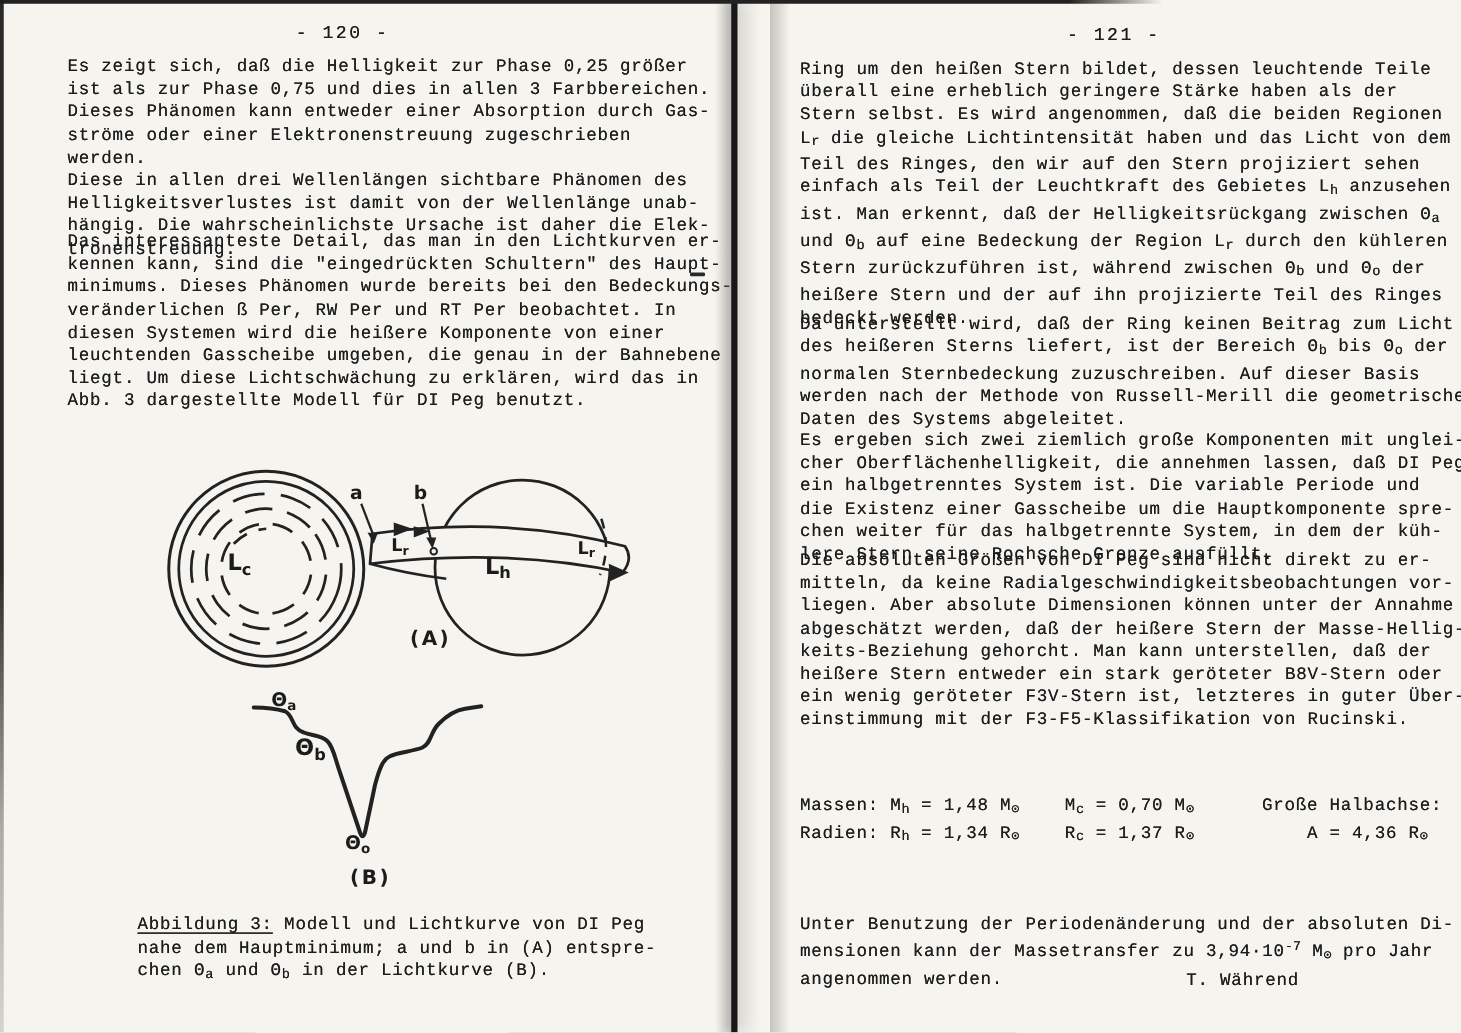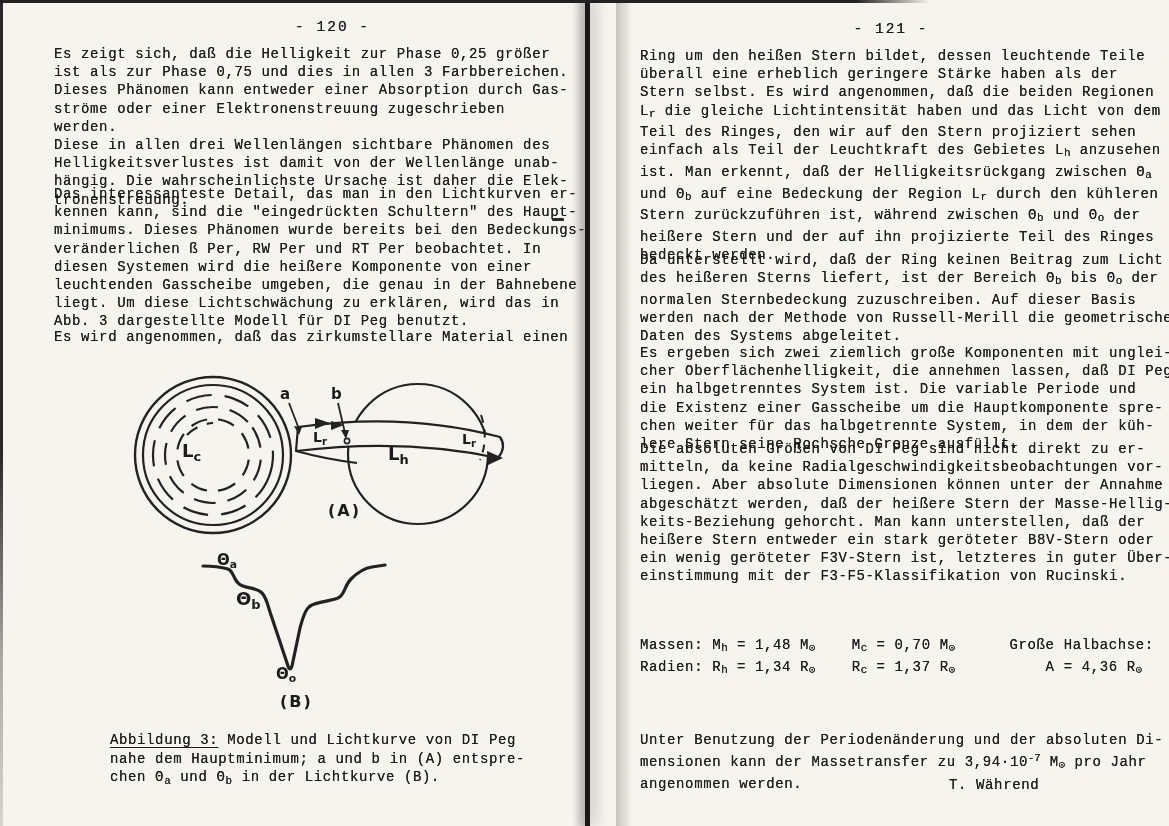--- a/index.html
+++ b/index.html
@@ -44,41 +44,40 @@
   .margin-tick{position:absolute;left:552px;top:218px;width:12px;height:3px;
     background:#2a2a2a;border-radius:1px;}
   svg .ink{stroke:#222;fill:none;}
 </style>
 </head>
 <body>
 
 <div class="scan">
 
   <div class="page page-left">
-    <div class="pagenum" style="left:198px;top:19px;width:172px;text-align:right">- 120 -</div>
+    <div class="pagenum" style="left:188px;top:19px;width:172px;text-align:center">- 120 -</div>
 
     <div class="para" style="left:38px;top:45px;width:520px">Es zeigt sich, daß die Helligkeit zur Phase 0,25 größer
 ist als zur Phase 0,75 und dies in allen 3 Farbbereichen.
 Dieses Phänomen kann entweder einer Absorption durch Gas-
 ströme oder einer Elektronenstreuung zugeschrieben werden.
 Diese in allen drei Wellenlängen sichtbare Phänomen des
 Helligkeitsverlustes ist damit von der Wellenlänge unab-
 hängig. Die wahrscheinlichste Ursache ist daher die Elek-
 tronenstreuung.</div>
 
     <div class="para" style="left:38px;top:185px;width:540px">Das interessanteste Detail, das man in den Lichtkurven er-
 kennen kann, sind die "eingedrückten Schultern" des Haupt-
 minimums. Dieses Phänomen wurde bereits bei den Bedeckungs-
 veränderlichen ß Per, RW Per und RT Per beobachtet. In
 diesen Systemen wird die heißere Komponente von einer
 leuchtenden Gasscheibe umgeben, die genau in der Bahnebene
 liegt. Um diese Lichtschwächung zu erklären, wird das in
 Abb. 3 dargestellte Modell für DI Peg benutzt.</div>
 
-    <div class="para" style="left:38px;top:328px;width:540px">Es wird angenommen, daß das zirkumstellare Material einen</div>
 
     <div class="figure" style="left:125px;top:355px;width:430px;height:375px">
       <svg width="430" height="375" viewBox="0 0 430 375">
 
         <g>
           <circle class="ink" cx="88" cy="100" r="78" stroke-width="2.4"></circle>
           <circle class="ink" cx="88" cy="100" r="70" stroke-width="2.2"></circle>
           <circle class="ink" cx="88" cy="100" r="60" stroke-width="2.2" stroke-dasharray="26 13" transform="rotate(20 88 100)"></circle>
           <circle class="ink" cx="88" cy="100" r="48" stroke-width="2.2" stroke-dasharray="22 12" transform="rotate(-35 88 100)"></circle>
           <circle class="ink" cx="88" cy="100" r="36" stroke-width="2.2" stroke-dasharray="17 11" transform="rotate(55 88 100)"></circle>

